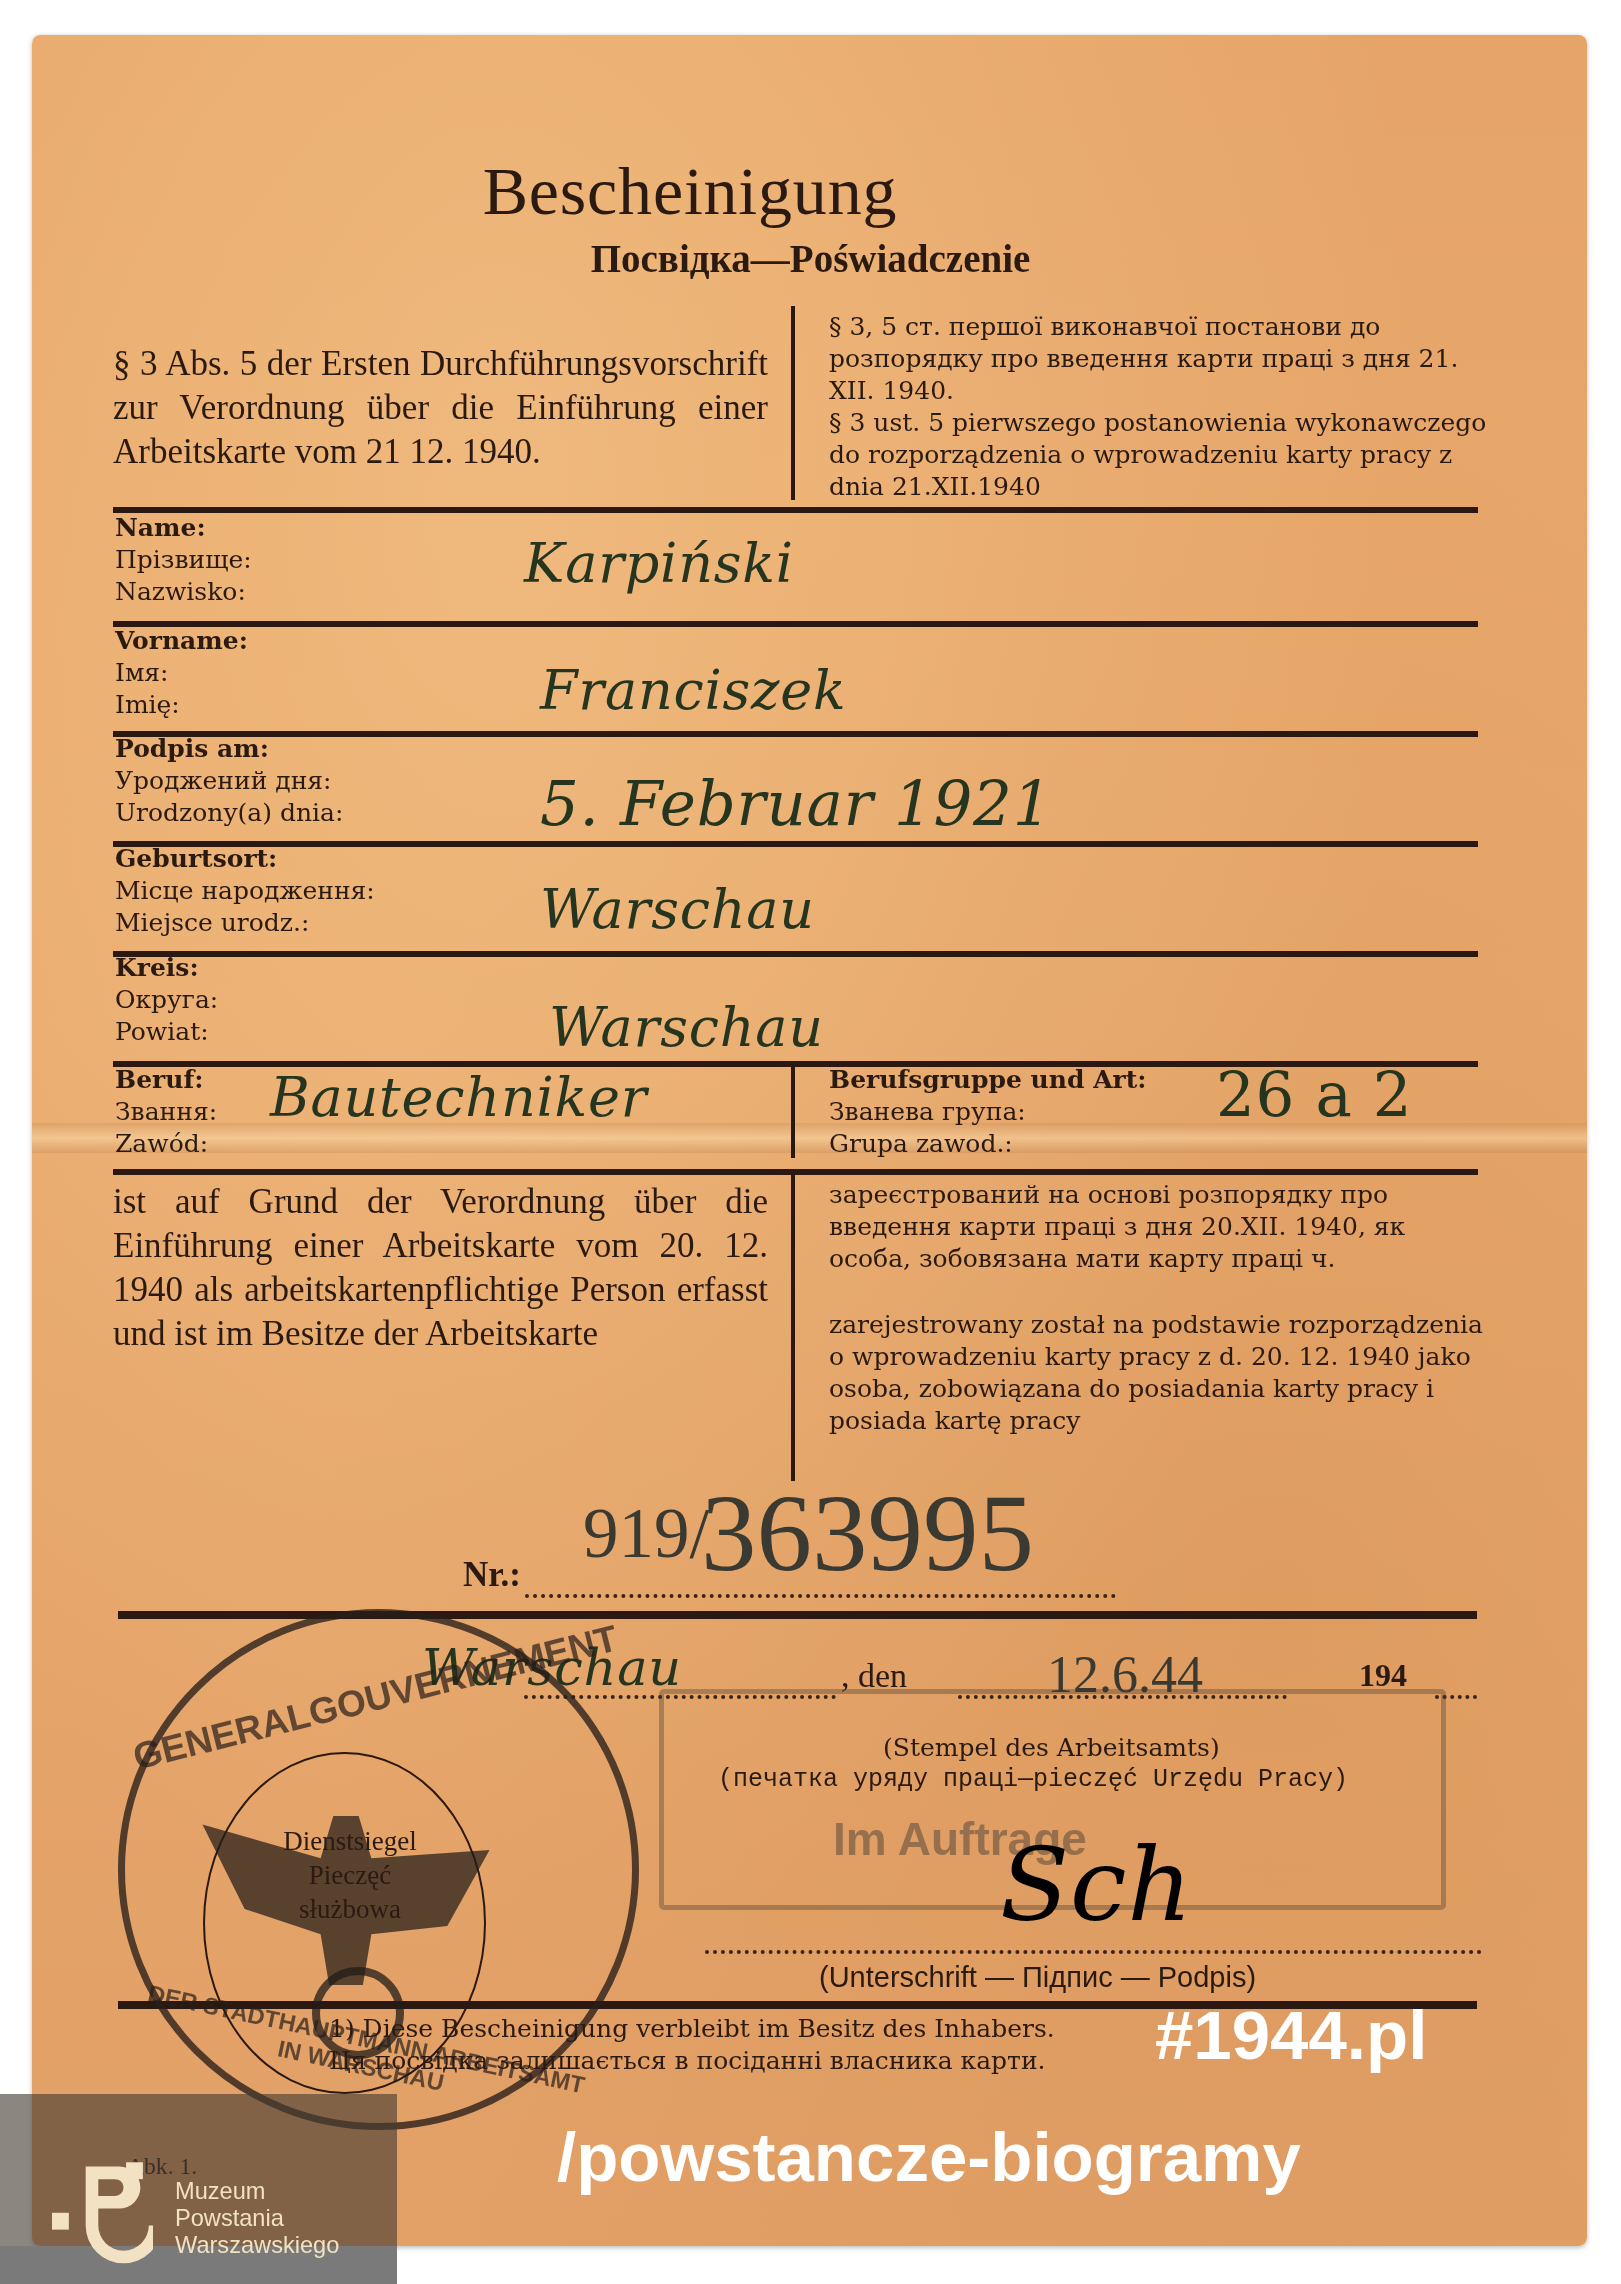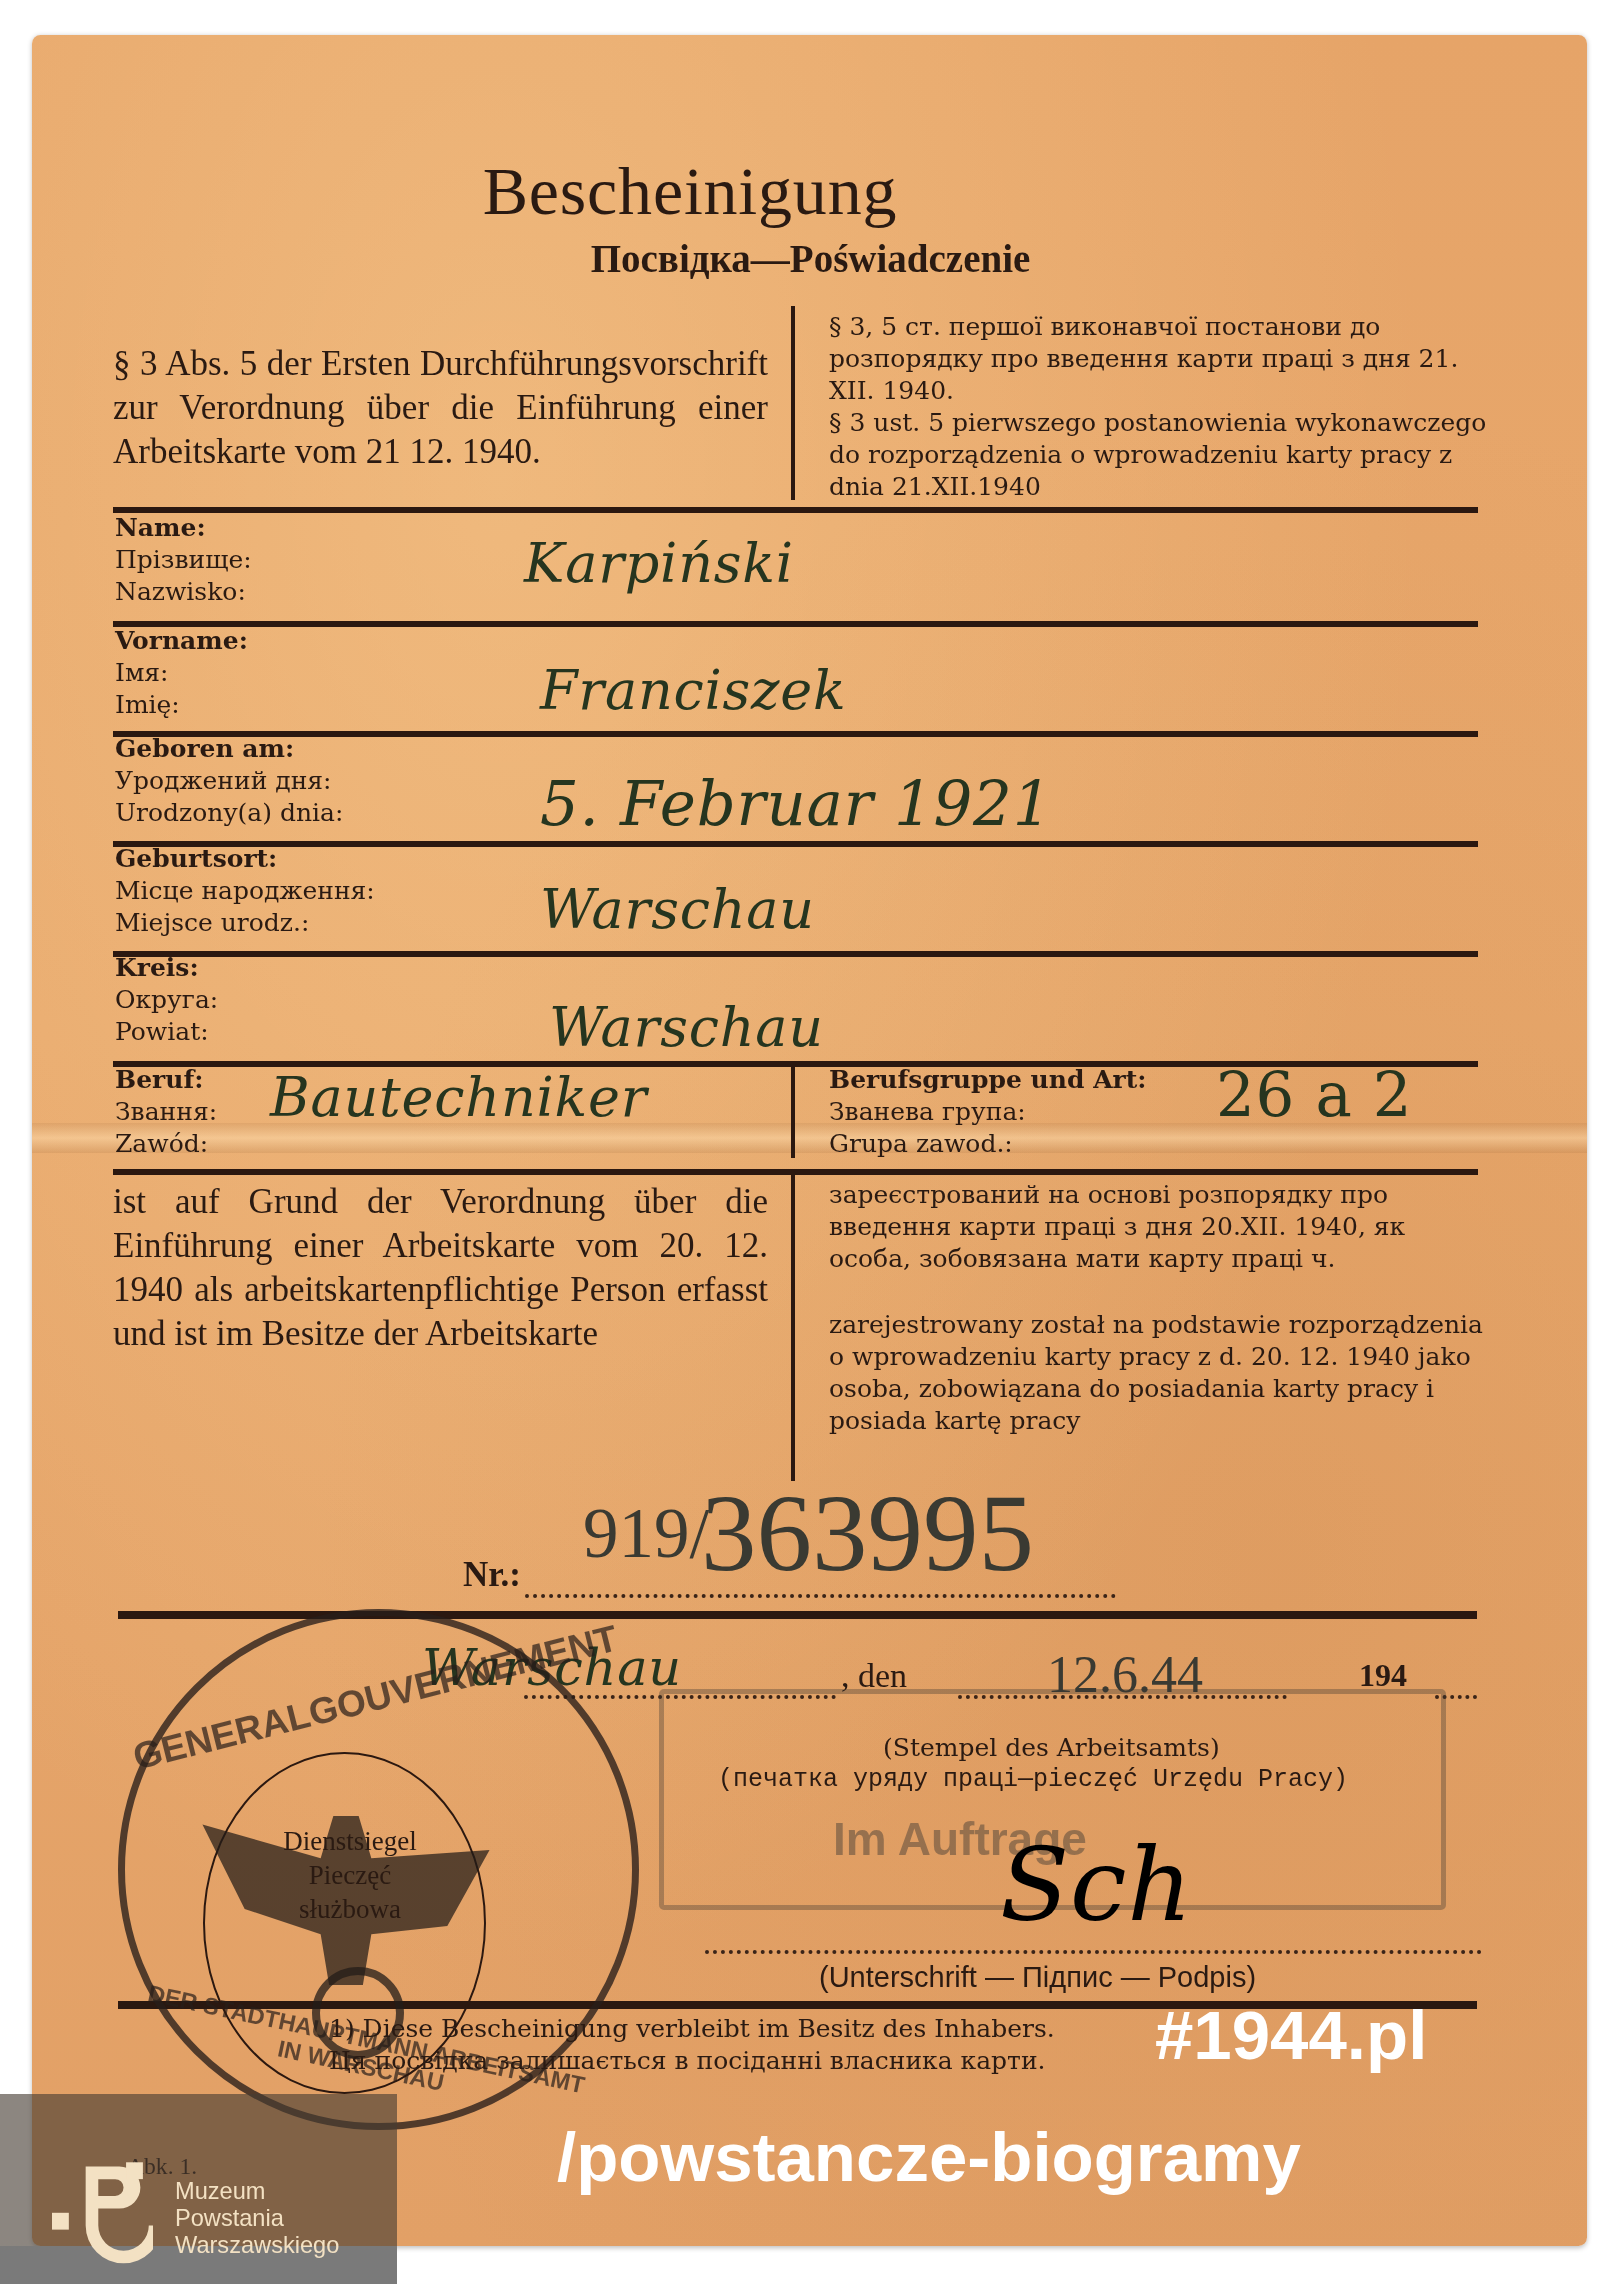--- a/index.html
+++ b/index.html
@@ -86,21 +86,21 @@
 
 <div class="abs labels" style="top:625px;">
   <div class="lbl-bold">Vorname:</div>
   <div class="lbl">Імя:</div>
   <div class="lbl">Imię:</div>
 </div>
 <div class="abs hand" style="left:540px; top:659px;">Franciszek</div>
 <div class="rule" style="left:113px; top:731px; width:1365px;"></div>
 
 <div class="abs labels" style="top:733px;">
-  <div class="lbl-bold">Geboren am:</div>
+  <div class="lbl-bold">Podpis am:</div>
   <div class="lbl">Уроджений дня:</div>
   <div class="lbl">Urodzony(a) dnia:</div>
 </div>
 <div class="abs hand" style="left:540px; top:768px; font-size:61px;">5. Februar 1921</div>
 <div class="rule" style="left:113px; top:841px; width:1365px;"></div>
 
 <div class="abs labels" style="top:843px;">
   <div class="lbl-bold">Geburtsort:</div>
   <div class="lbl">Місце народження:</div>
   <div class="lbl">Miejsce urodz.:</div>

